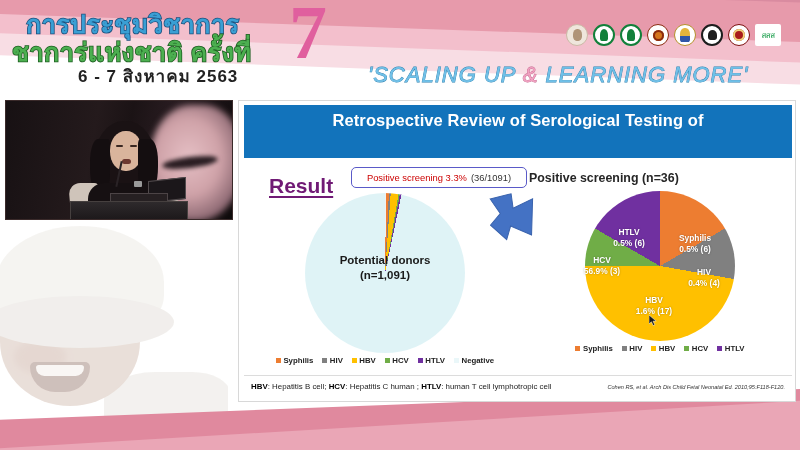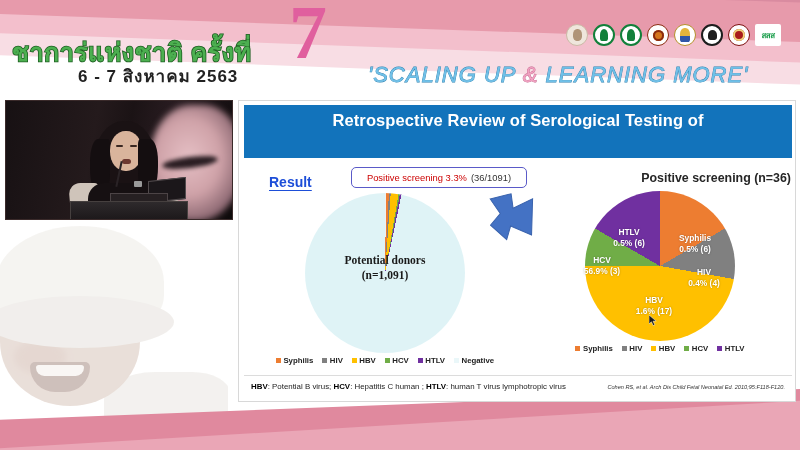--- a/index.html
+++ b/index.html
@@ -77,21 +77,21 @@
                 background:linear-gradient(#e3b53c 55%, #2f57a8 55%);
                 border-radius:45% 45% 20% 20%; }
   .lg6 { background:#fff; border:2px solid #1d1d1d; }
   .lg6::after { content:""; position:absolute; width:9px; height:10px;
                 background:#1d1d1d; border-radius:50% 50% 30% 30%; }
   .lg7 { background:#fff; border:1.5px solid #7d1010; }
   .lg7::after { content:""; position:absolute; width:12px; height:12px;
                 background:#a81c1c; border-radius:50%;
                 box-shadow: inset 0 0 0 2px #f0d37a; }
   .lg8 { background:#fff; width:26px; border-radius:2px; }
-  .lg8 .sss { color:#1a9e4b; font-weight:bold; font-size:8px; letter-spacing:-.5px; }
+  .lg8 .sss { color:#1a9e4b; font-weight:normal; font-size:8px; letter-spacing:-.5px; }
 
   
   #video-feed {
     position:absolute; left:5px; top:100px; width:228px; height:120px;
     background:#0d0a0b; overflow:hidden; border:1px solid #3a2a2a;
   }
   .vf-wall { position:absolute; inset:0;
      background:linear-gradient(100deg,#171113 0%,#241a1c 38%,#1b1315 52%,#2a1d22 70%,#0e0a0b 100%); }
   .vf-blur-face { position:absolute; right:-10px; top:4px; width:92px; height:116px;
      background:radial-gradient(ellipse at 42% 45%, #e5bfc4 0%, #cfa2a8 42%, #7d5b66 78%, #3a2a32 100%);
@@ -166,21 +166,21 @@
     background:#ffffff; border:1px solid #d8d8d8;
   }
   #slide-title {
     position:absolute; left:5px; top:4px; width:548px; height:53px;
     background:#1273bb; color:#fff; text-align:center;
     font-size:16.5px; font-weight:bold; line-height:25px; padding-top:3px;
     letter-spacing:.1px;
   }
   #result-label {
     position:absolute; left:30px; top:73px;
-    font-size:14px; font-weight:bold; color:#1d4ed8;
+    font-size:21px; font-weight:bold; color:#701a75;
     text-decoration:underline; text-underline-offset:3px;
   }
   #callout {
     position:absolute; left:112px; top:66px; width:176px; height:21px;
     background:#fff; border:1.6px solid #5a5ac8; border-radius:5px;
     display:flex; align-items:center; justify-content:center; gap:4px;
     font-size:9.4px; white-space:nowrap;
   }
   #callout .c-main { color:#cc0000; font-weight:normal; }
   #callout .c-sub { color:#333; }
@@ -188,23 +188,23 @@
   #blue-arrow {
     position:absolute; left:243px; top:87px; width:58px; height:56px;
   }
 
   
   .chart-panel { position:absolute; }
   #left-chart { left:12px; top:88px; width:268px; height:188px; }
   #right-chart{ left:290px; top:70px; width:262px; height:206px; }
 
   .chart-heading {
-    text-align:right; font-size:12.4px; font-weight:bold; color:#262626;
-  }
-  #left-pie-wrap { position:relative; width:160px; height:160px; margin:4px auto 0;font-family:Liberation Serif, serif; }
+    text-align:left; font-size:12.4px; font-weight:bold; color:#262626;
+  }
+  #left-pie-wrap { position:relative; width:160px; height:160px; margin:4px auto 0; }
   #left-pie {
     width:160px; height:160px; border-radius:50%;
     background:conic-gradient(
       #f0f0f0 0deg 0.8deg,
       #ed7d31 0.8deg 2.8deg,
       #808080 2.8deg 4.1deg,
       #ffc000 4.1deg 9.7deg,
       #70ad47 9.7deg 10.7deg,
       #7030a0 10.7deg 11.9deg,
       #dff3f6 11.9deg 360deg
@@ -254,20 +254,21 @@
 </style>
 </head>
 <body>
 
 <div id="header">
   <div class="band band-d"></div>
   <div class="band band-a"></div>
   <div class="band band-b"></div>
   <div class="band band-c"></div>
 
+  <div id="thai-line1">การประชุมวิชาการ</div>
   <div id="thai-line2">ชาการ่แห่งชาติ ครั้งที่</div>
   <div id="thai-date">6 - 7 สิงหาคม 2563</div>
   <div id="big-seven">7</div>
 
   <div id="tagline"><span>'SCALING UP </span><span class="amp">&amp;</span><span> LEARNING MORE'</span></div>
 
   <div id="logo-row">
     <div class="logo lg1"></div>
     <div class="logo lg2"></div>
     <div class="logo lg3"></div>
@@ -418,16 +419,16 @@
           <span>HCV</span>
         </span>
       <span class="li">
           <i class="sw" style="background:#7030a0"></i>
           <span>HTLV</span>
         </span>
     </div>
   </div>
 
   <div id="footnote-bar">
-    <div id="footnote-text"><b>HBV</b><span>: Potential B virus; </span><b>HCV</b><span>: Hepatitis C human ; </span><b>HTLV</b><span>: human T virus lymphotropic virus</span></div>
+    <div id="footnote-text"><b>HBV</b><span>: Hepatitis B cell; </span><b>HCV</b><span>: Hepatitis C human ; </span><b>HTLV</b><span>: human T cell lymphotropic cell</span></div>
     <div id="citation-text">Cohen RS, et al. Arch Dis Child Fetal Neonatal Ed. 2010;95:F118-F120.</div>
   </div>
 </div>
 
 </body></html>

